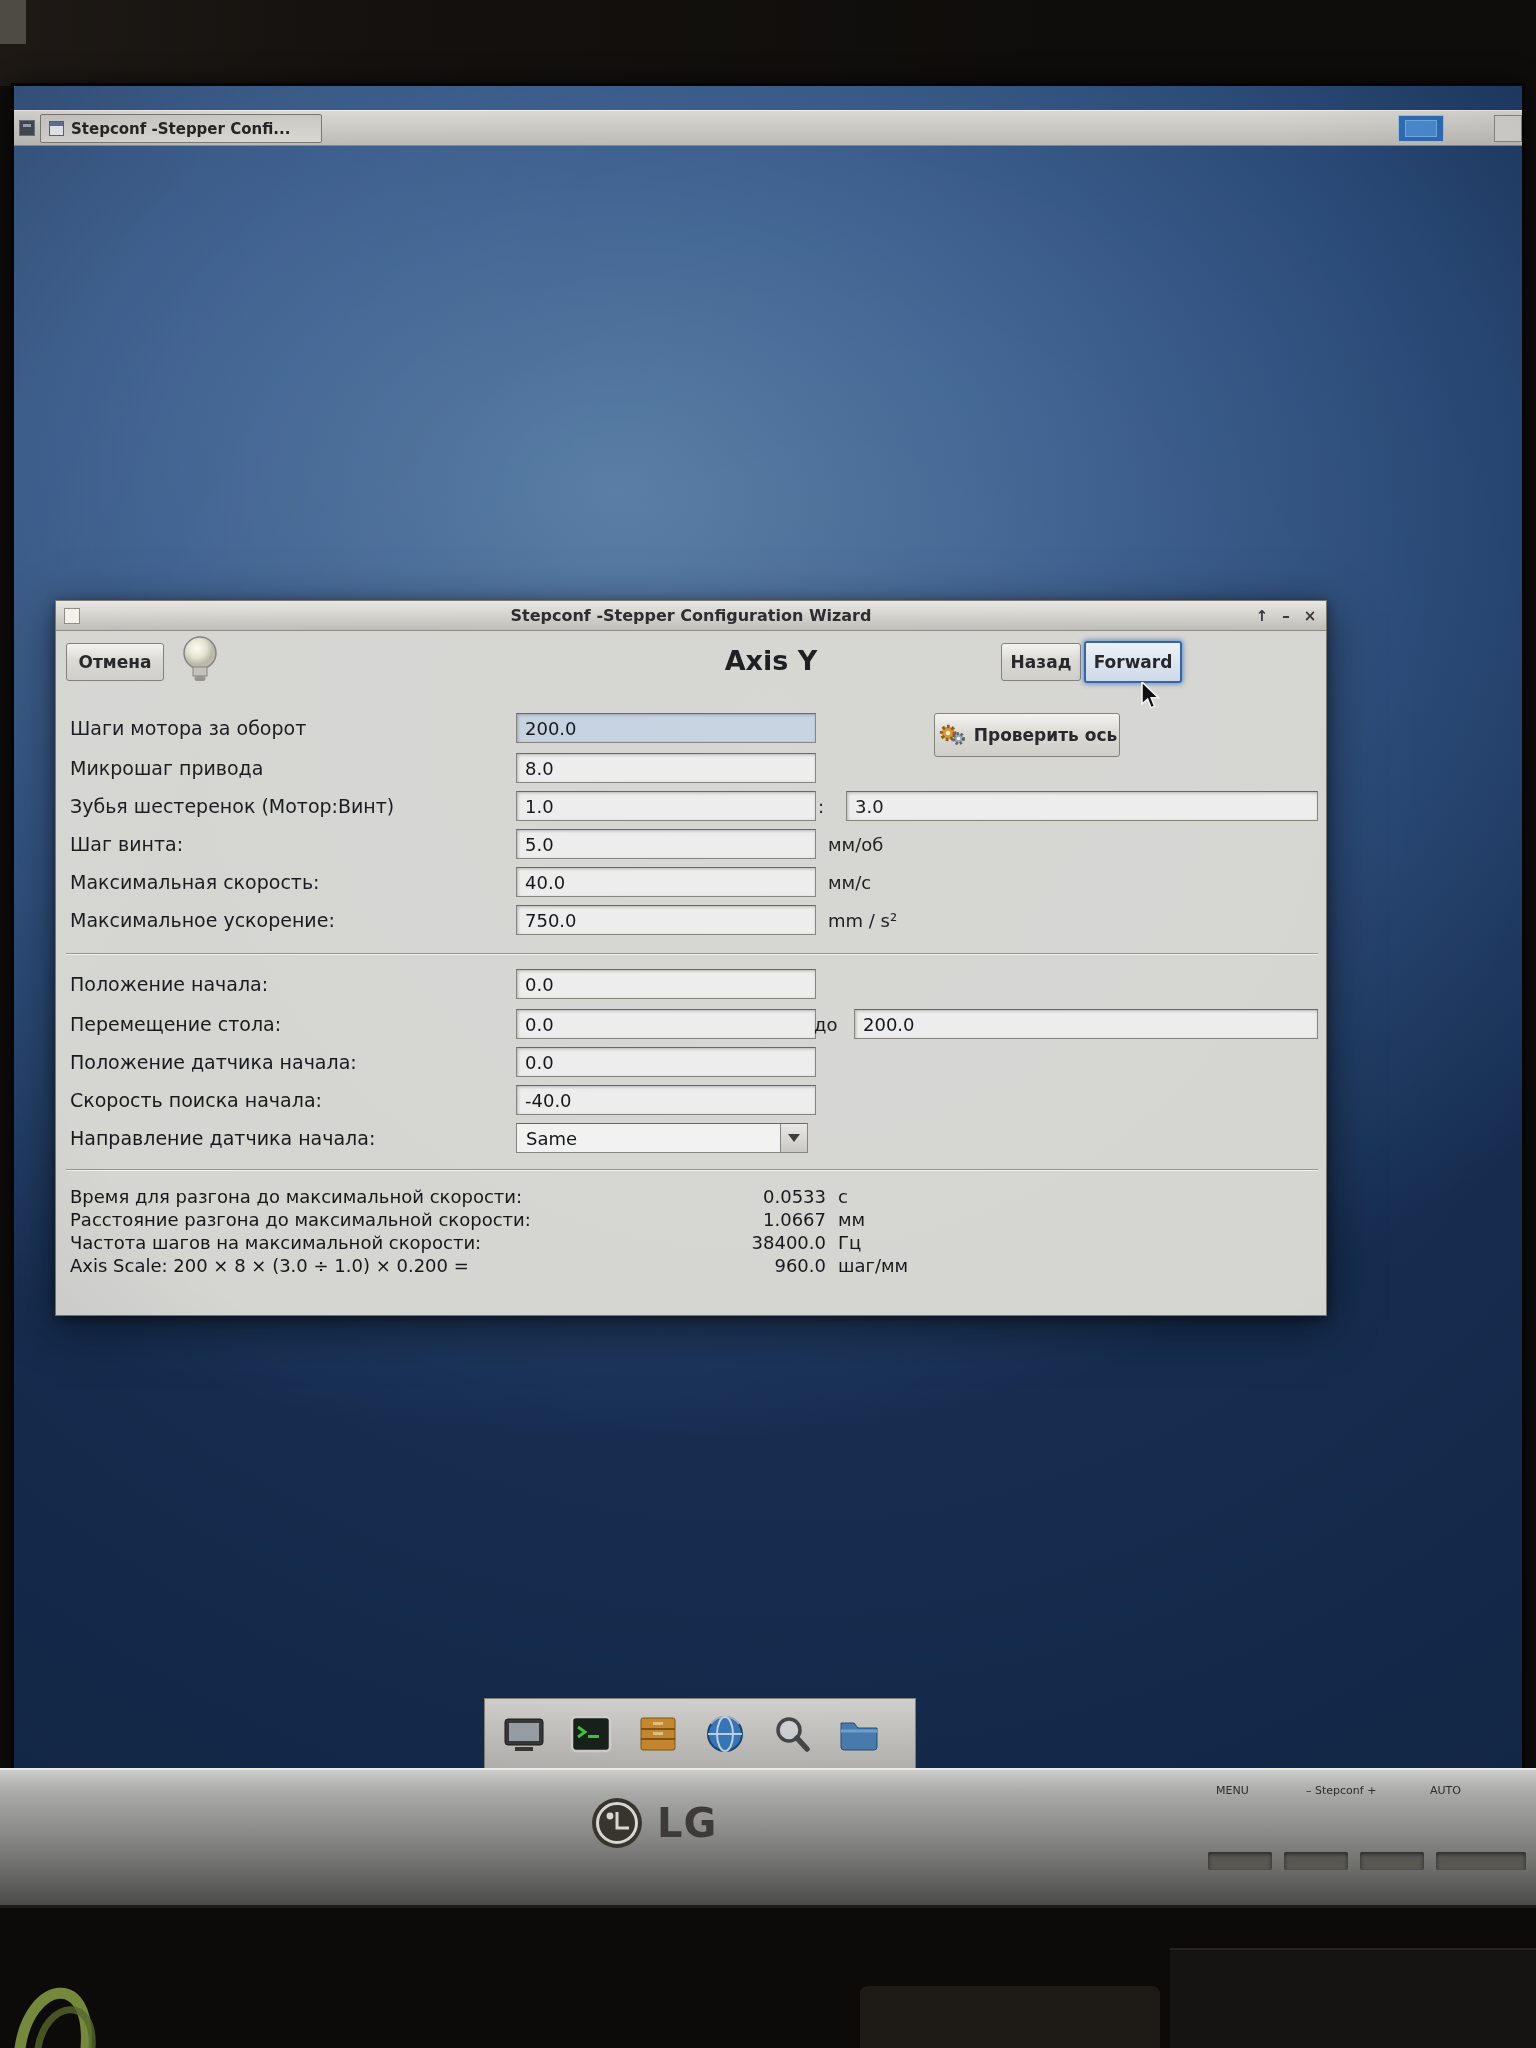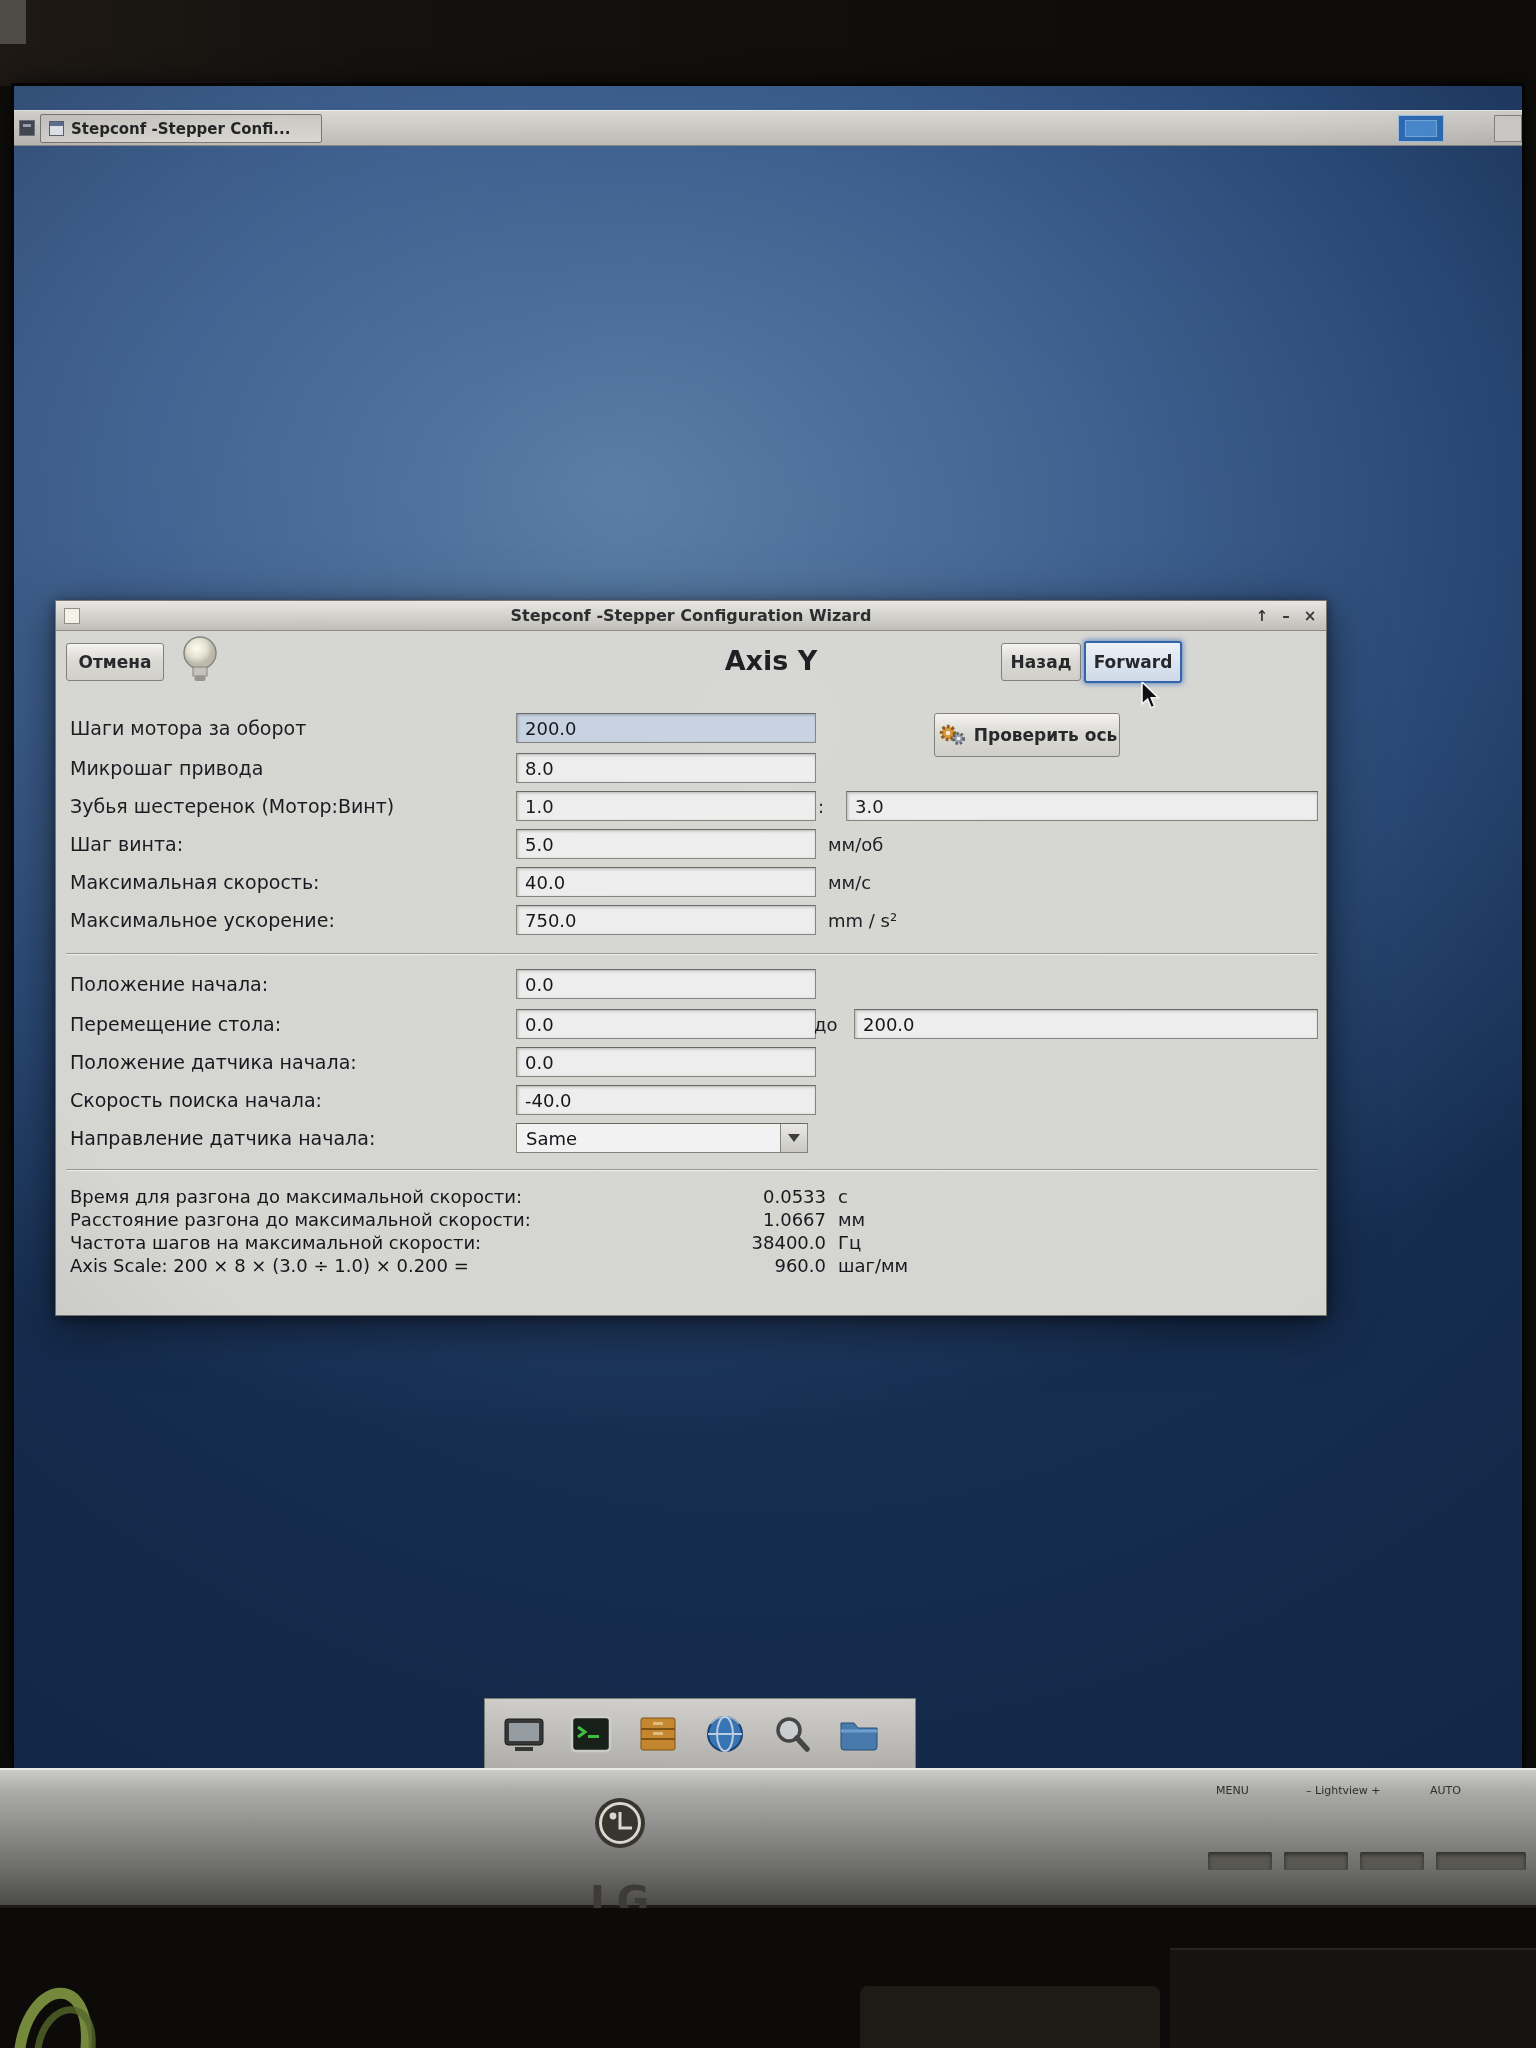--- a/index.html
+++ b/index.html
@@ -110,21 +110,21 @@
           display:flex; align-items:center; gap:21px; padding:0 16px; }
   .dock-ico { width:46px; height:46px; flex:0 0 auto; }
 
   
   .cursor { position:absolute; left:1126px; top:596px; z-index:45; }
 
   
   .bezel { position:absolute; left:0; top:1768px; width:1536px; height:140px;
            background:linear-gradient(180deg,#cbcbc9 0%, #aaaaa8 16%, #8c8c8a 45%, #6c6c6a 74%, #4b4b49 100%);
            border-top:2px solid #e9e9e7; border-bottom:3px solid #1c1b19; }
-  .lg-wrap { position:absolute; left:590px; top:26px; display:flex; align-items:center; gap:28px;flex-direction:column; }
+  .lg-wrap { position:absolute; left:590px; top:26px; display:flex; align-items:center; gap:13px; }
   .lg-text { font-size:40px; font-weight:bold; color:#3d3a37; letter-spacing:1px; }
   .bz-label { position:absolute; top:14px; font-size:11px; color:#2f2e2c; white-space:nowrap; }
   .bz-slot { position:absolute; top:82px; width:64px; height:18px; background:#585752;
              box-shadow:inset 0 2px 4px rgba(0,0,0,.55); border-radius:2px; }
 
   .desk { position:absolute; left:0; top:1908px; width:1536px; height:140px; background:#0d0b09; }
   .desk-patch { position:absolute; left:860px; top:78px; width:300px; height:62px;
                 background:#221f1a; border-radius:8px 8px 0 0; opacity:.85; }
   .desk-equip { position:absolute; left:1170px; top:40px; width:366px; height:100px;
                 background:#161412; border-top:2px solid #262320; }
@@ -328,21 +328,21 @@
   <div class="lg-wrap">
     <svg width="54" height="54" viewBox="0 0 54 54">
       <circle cx="27" cy="27" r="25" fill="#38352f"></circle>
       <circle cx="27" cy="27" r="19.5" fill="none" stroke="#d9d7d2" stroke-width="3"></circle>
       <circle cx="20" cy="20" r="3.4" fill="#d9d7d2"></circle>
       <path d="M27 16 v16 h12" stroke="#d9d7d2" stroke-width="3" fill="none"></path>
     </svg>
     <span class="lg-text">LG</span>
   </div>
   <span class="bz-label" style="left:1216px">MENU</span>
-  <span class="bz-label" style="left:1306px">–  Lightview  +</span>
+  <span class="bz-label" style="left:1306px">–  Stepconf  +</span>
   <span class="bz-label" style="left:1430px">AUTO</span>
   <div class="bz-slot" style="left:1208px"></div>
   <div class="bz-slot" style="left:1284px"></div>
   <div class="bz-slot" style="left:1360px"></div>
   <div class="bz-slot" style="left:1436px; width:90px"></div>
 </div>
 
 <div class="desk">
   <div class="desk-patch"></div>
   <div class="desk-equip"></div>

